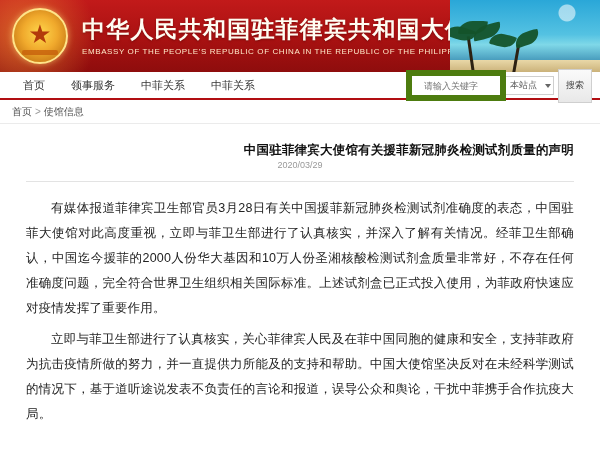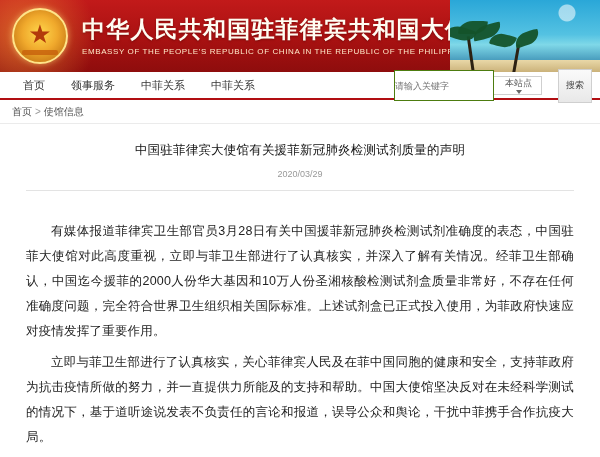--- a/index.html
+++ b/index.html
@@ -140,49 +140,48 @@
   .nav-item.home { color: #333; }
   .search-area {
     position: absolute;
     right: 8px; top: 4px;
     display: flex;
     align-items: center;
     height: 19px;
   }
   .search-input {
     width: 100px; height: 31px;
-    border: 1px solid #4d7c0f;
+    border: 6px solid #4d7c0f;
     font-size: 9px;
     color: #999;
-    padding: 0 0;
+    padding: 0 12px;
     background: #fff;
     outline: none;
   }
   .search-select {
     width: 48px; height: 19px;
     border: 1px solid #cfcfcf;
     border-left: none;
     font-size: 9px;
     color: #555;
     background: #fff;
     display: flex;
     align-items: center;
     justify-content: space-between;
     padding: 0 2px 0 4px;
-    flex-direction: column;
   }
   .caret {
     width: 0; height: 0;
     border-left: 3px solid transparent;
     border-right: 3px solid transparent;
     border-top: 4px solid #666;
   }
   .search-btn {
     width: 34px; height: 34px;
-    margin-left: 16px;
+    margin-left: 4px;
     border: 1px solid #cfcfcf;
     background: linear-gradient(180deg,#fafafa,#e8e8e8);
     font-size: 9px;
     color: #444;
     display: flex;
     align-items: center;
     justify-content: center;
     cursor: pointer;
     text-align: center;
   }
@@ -200,40 +199,40 @@
     gap: 3px;
   }
   .breadcrumb .sep { color: #999; }
 
   
   .article {
     padding: 16px 26px 0 26px;
     background: #ffffff;
   }
   .article-title {
-    text-align: center;
+    text-align: right;
     font-size: 12.5px;
-    font-weight: normal;
+    font-weight: bold;
     color: #111;
     line-height: 1.6;
     letter-spacing: .2px;
   }
   .article-date {
     text-align: center;
     font-size: 9px;
     color: #999;
-    margin-top: 9px;
+    margin-top: 0;
   }
   .rule {
     margin: 11px 0 0 0;
     height: 1px;
     background: #e3e3e3;
   }
   .body {
-    margin-top: 28px;
+    margin-top: 14px;
     color: #222;
     font-size: 12.5px;
     line-height: 2.0;
     text-align: justify;
     letter-spacing: .2px;
   }
   .body p {
     margin: 0 0 6px 0;
     text-indent: 2em;
   }

